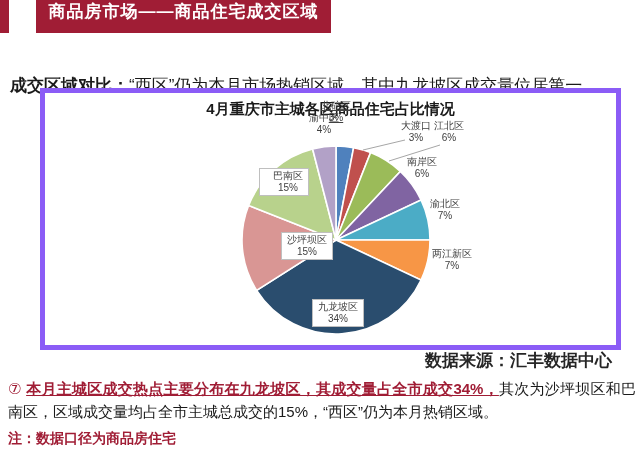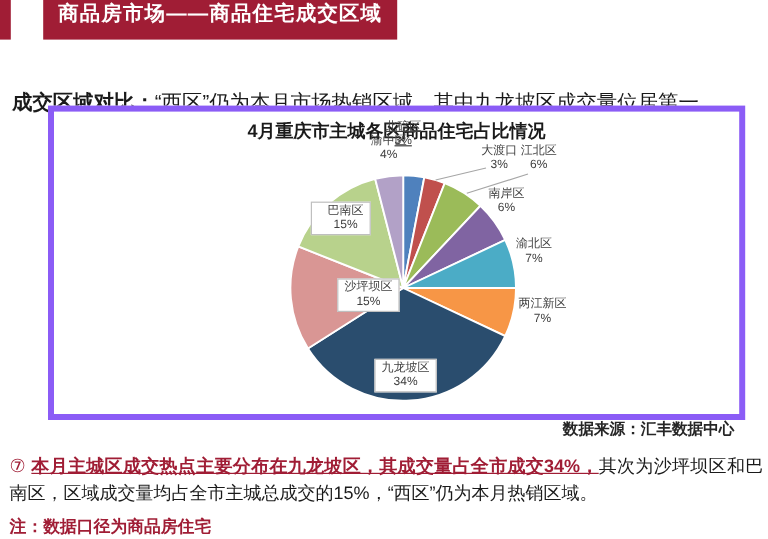--- a/index.html
+++ b/index.html
@@ -30,21 +30,21 @@
   .pie-svg{position:absolute;left:0;top:0;}
   .plabel{
     position:absolute;transform:translateX(-50%);text-align:center;
     font-size:10px;line-height:12px;color:#404040;white-space:nowrap;
   }
   .plabel.boxed{
     background:#ffffff;border:1px solid #bfbfbf;padding:1px 5px;
   }
   .source{
     position:absolute;top:349px;right:28px;
-    font-size:13px;font-weight:bold;color:#262626;
+    font-size:17px;font-weight:bold;color:#262626;
   }
   .summary{
     position:absolute;left:8px;top:377px;width:628px;
     font-size:15px;line-height:23px;color:#1a1a1a;text-align:justify;
   }
   .summary .hl{font-weight:bold;text-decoration:underline;}
   .footnote{
     position:absolute;left:8px;top:430px;
     font-size:14px;font-weight:bold;
   }

